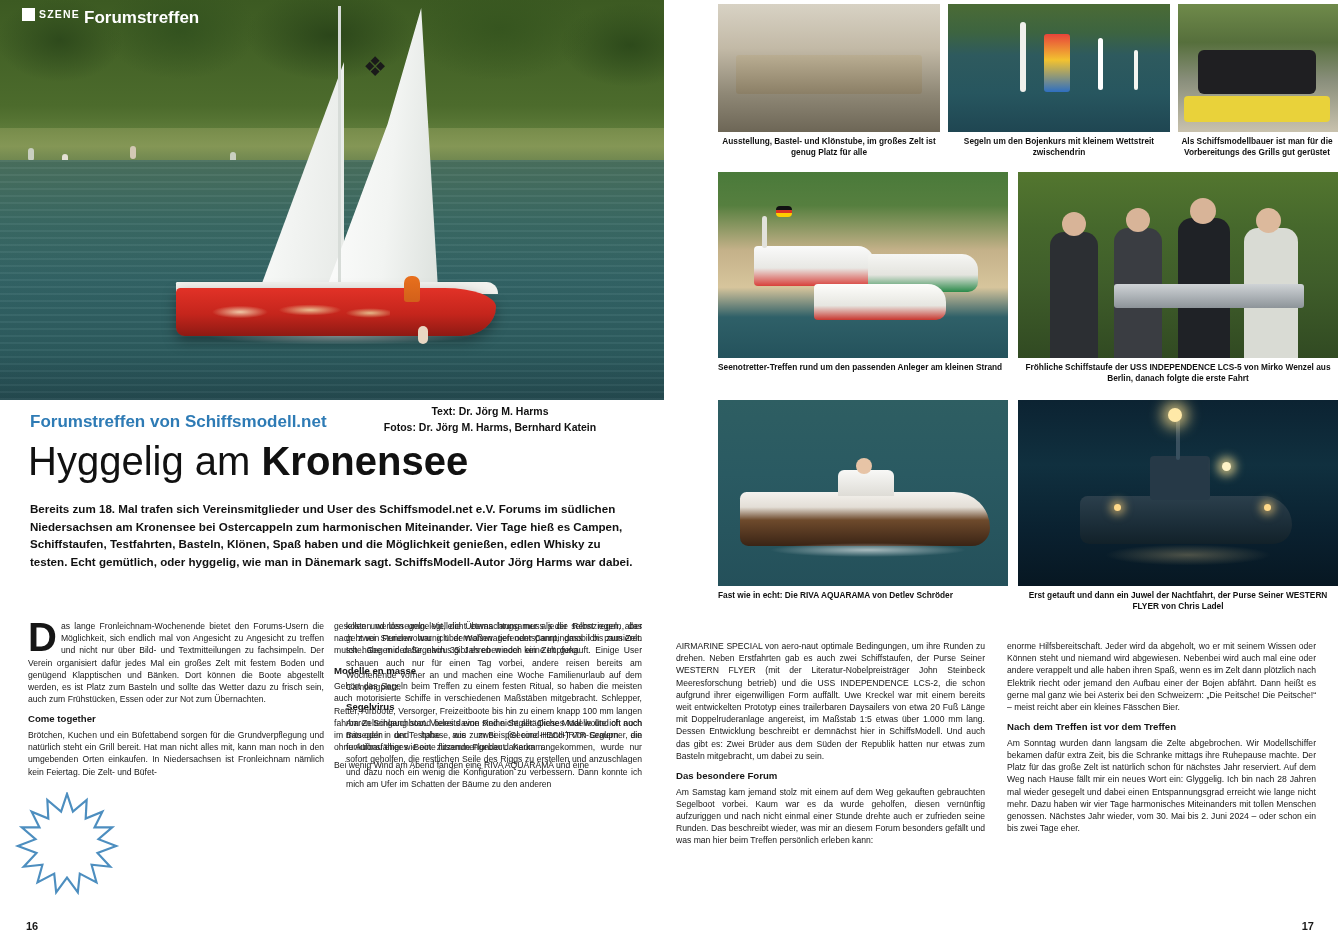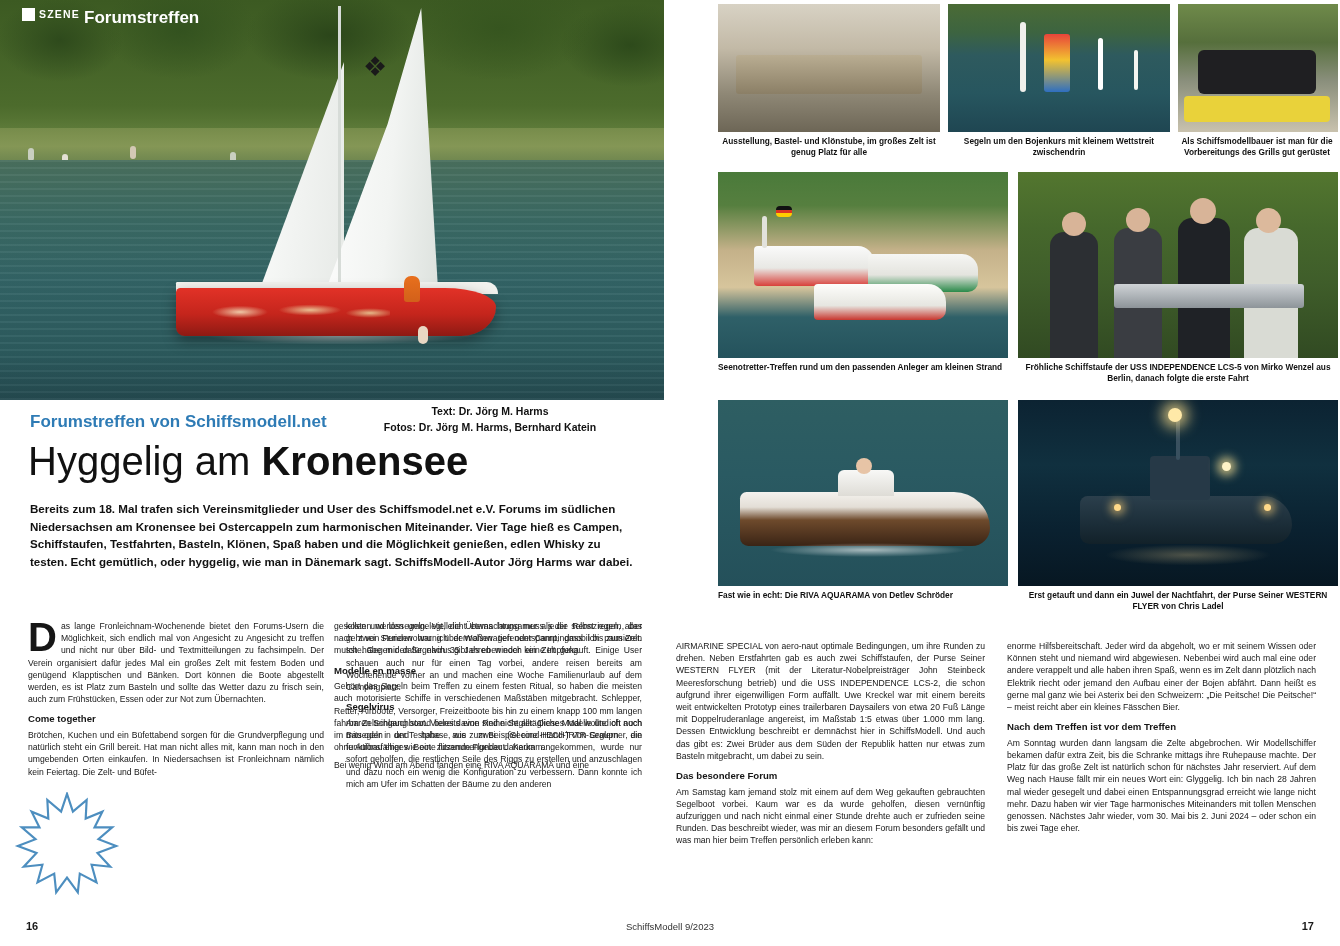--- a/index.html
+++ b/index.html
@@ -369,14 +369,13 @@
   </div>
 
   <div class="lcols" style="left:334px; top:620px; width:308px; column-count:1;">
     <p>gesellen und lossegeln. Vielleicht etwas langsamer als die Rennziegen, aber nach zwei Stunden war ich dermaßen tiefenentspannt, dass ich pausieren musste. Gegen den Segelvirus gibt es eben noch keine Impfung.</p>
     <h4>Modelle en masse</h4>
     <p>Gehört das Segeln beim Treffen zu einem festen Ritual, so haben die meisten auch motorisierte Schiffe in verschiedenen Maßstäben mitgebracht. Schlepper, Retter, Airboote, Versorger, Freizeitboote bis hin zu einem knapp 100 mm langen fahrbaren Schlauchboot. Vieles davon sind nicht alltägliche Modelle und oft noch im Bau oder in der Testphase, wie zum Beispiel eine HECHT von Graupner, die ohne Aufbau eher wie eine flitzende Flunder daherkam.</p>
     <p>Bei wenig Wind am Abend fanden eine RIVA AQUARAMA und eine</p>
   </div>
 
 
-  <div class="footer-center">SchiffsModell  9/2023</div>
 </div>
 
 </body></html>

